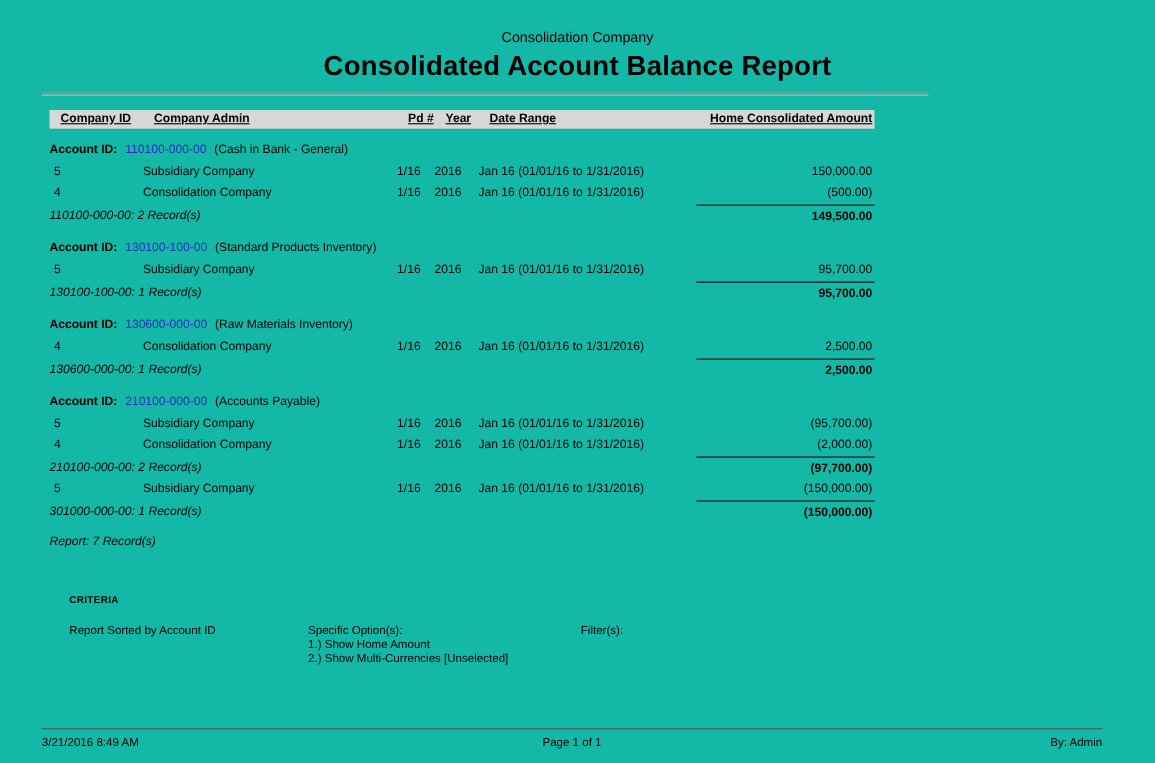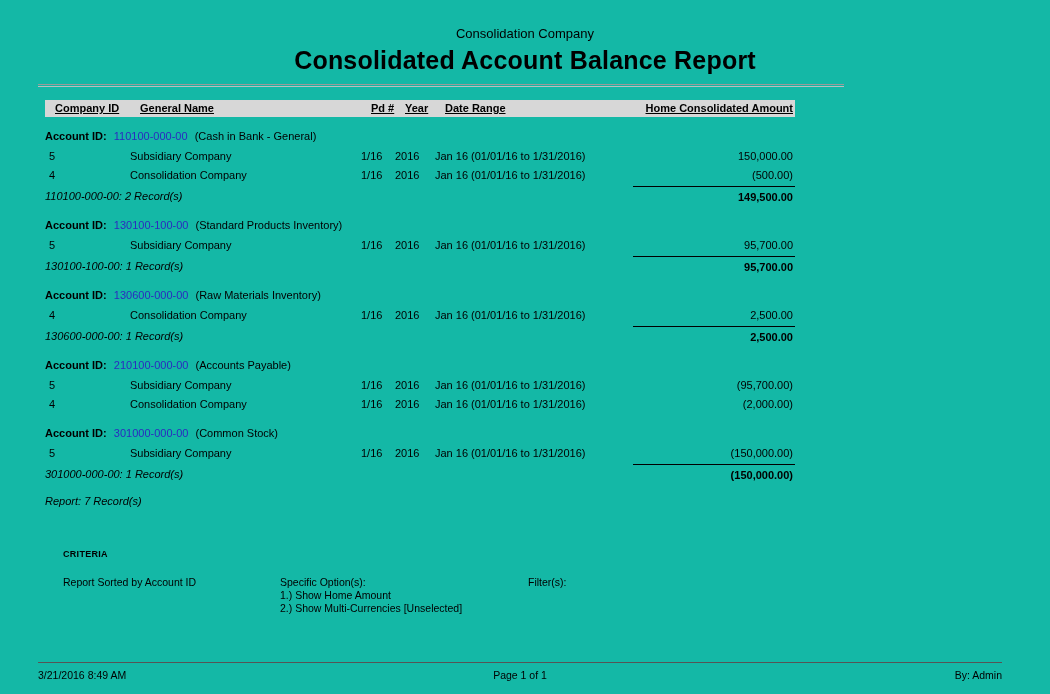--- a/index.html
+++ b/index.html
@@ -80,21 +80,21 @@
 <div class="page">
 
   <div class="company">Consolidation Company</div>
   <div class="title">Consolidated Account Balance Report</div>
   <div class="rule"></div>
 
   <div class="table-area">
 
     <div class="thead">
       <span class="c1">Company ID</span>
-      <span class="c2">General Name</span>
+      <span class="c2">Company Admin</span>
       <span class="c3">Pd #</span>
       <span class="c4">Year</span>
       <span class="c5">Date Range</span>
       <span class="c6">Home Consolidated Amount</span>
     </div>
 
     <div class="group">
       <div class="acct">
         <span class="lbl">Account ID:</span>
         <span class="aid">110100-000-00</span>
@@ -177,28 +177,27 @@
         <span class="c6">(95,700.00)</span>
       </div>
       <div class="drow">
         <span class="c1">4</span>
         <span class="c2">Consolidation Company</span>
         <span class="c3">1/16</span>
         <span class="c4">2016</span>
         <span class="c5">Jan 16 (01/01/16 to 1/31/2016)</span>
         <span class="c6">(2,000.00)</span>
       </div>
-    </div>
-
-    <div class="group">
-      <div class="acct">
-        <span class="lbl">Account ID:</span>
-        <span class="aid">301000-000-00</span>
-        <span class="adesc">(Common Stock)</span>
-      </div>
+      <div class="srow">
+        <span class="slabel">210100-000-00: 2 Record(s)</span>
+        <span class="stotal">(97,700.00)</span>
+      </div>
+    </div>
+
+    <div class="group">
       <div class="drow">
         <span class="c1">5</span>
         <span class="c2">Subsidiary Company</span>
         <span class="c3">1/16</span>
         <span class="c4">2016</span>
         <span class="c5">Jan 16 (01/01/16 to 1/31/2016)</span>
         <span class="c6">(150,000.00)</span>
       </div>
       <div class="srow">
         <span class="slabel">301000-000-00: 1 Record(s)</span>

